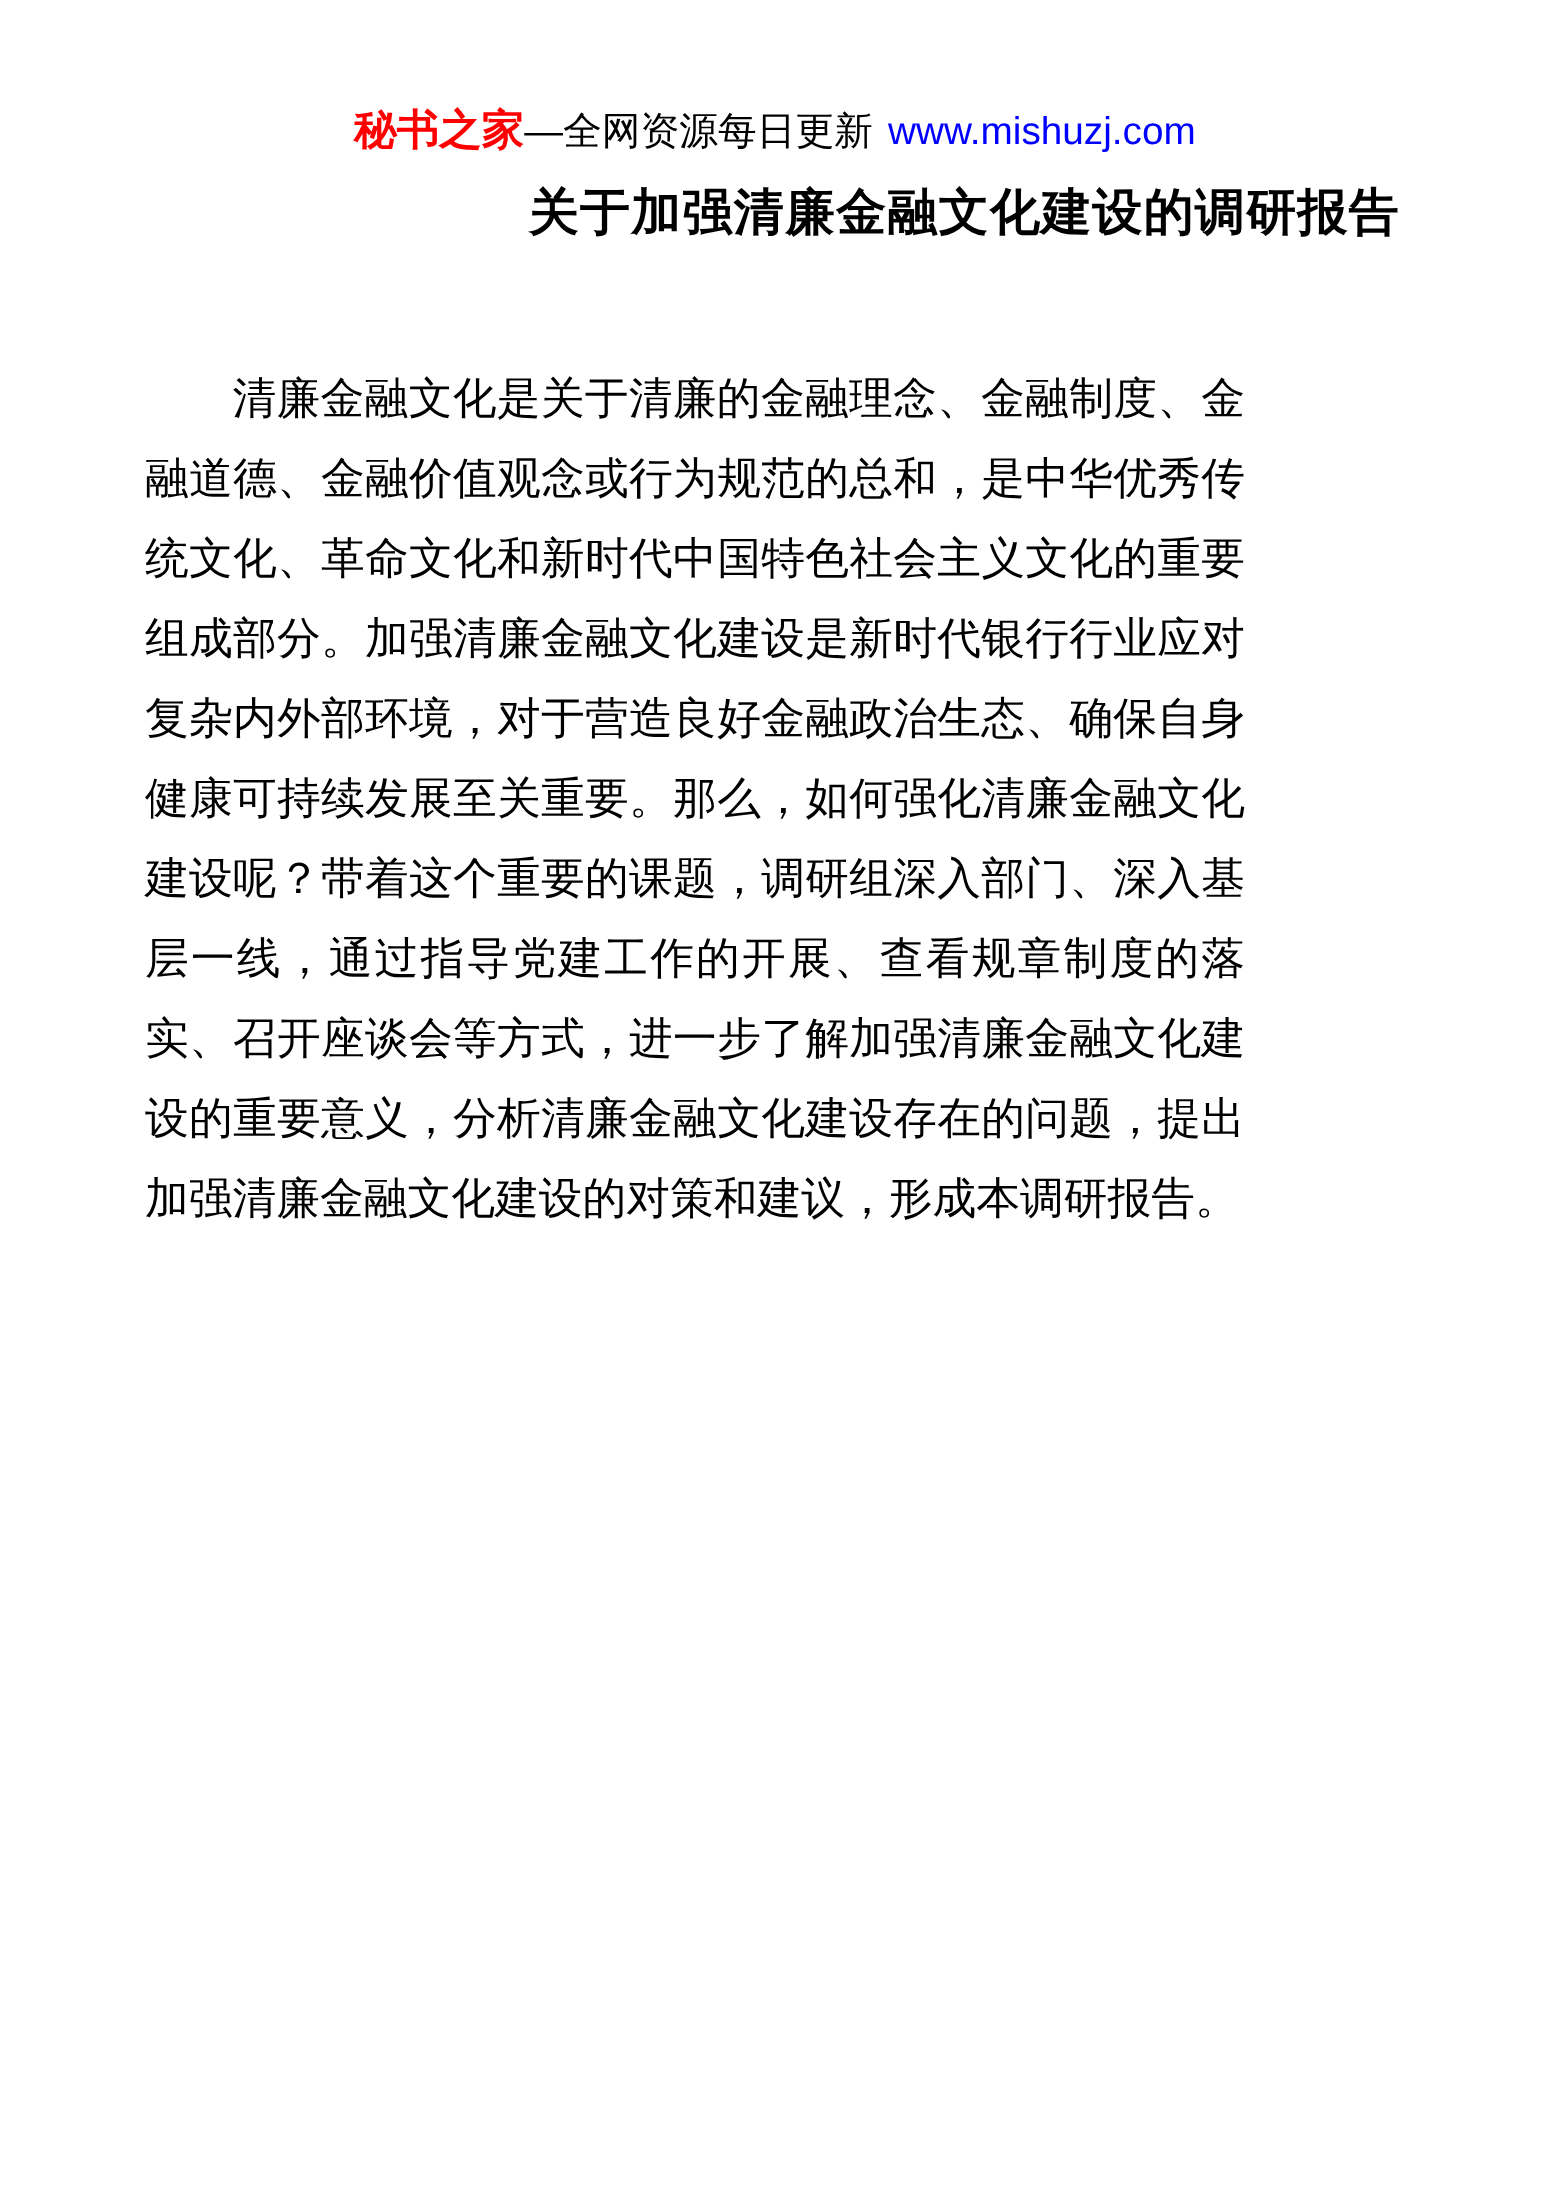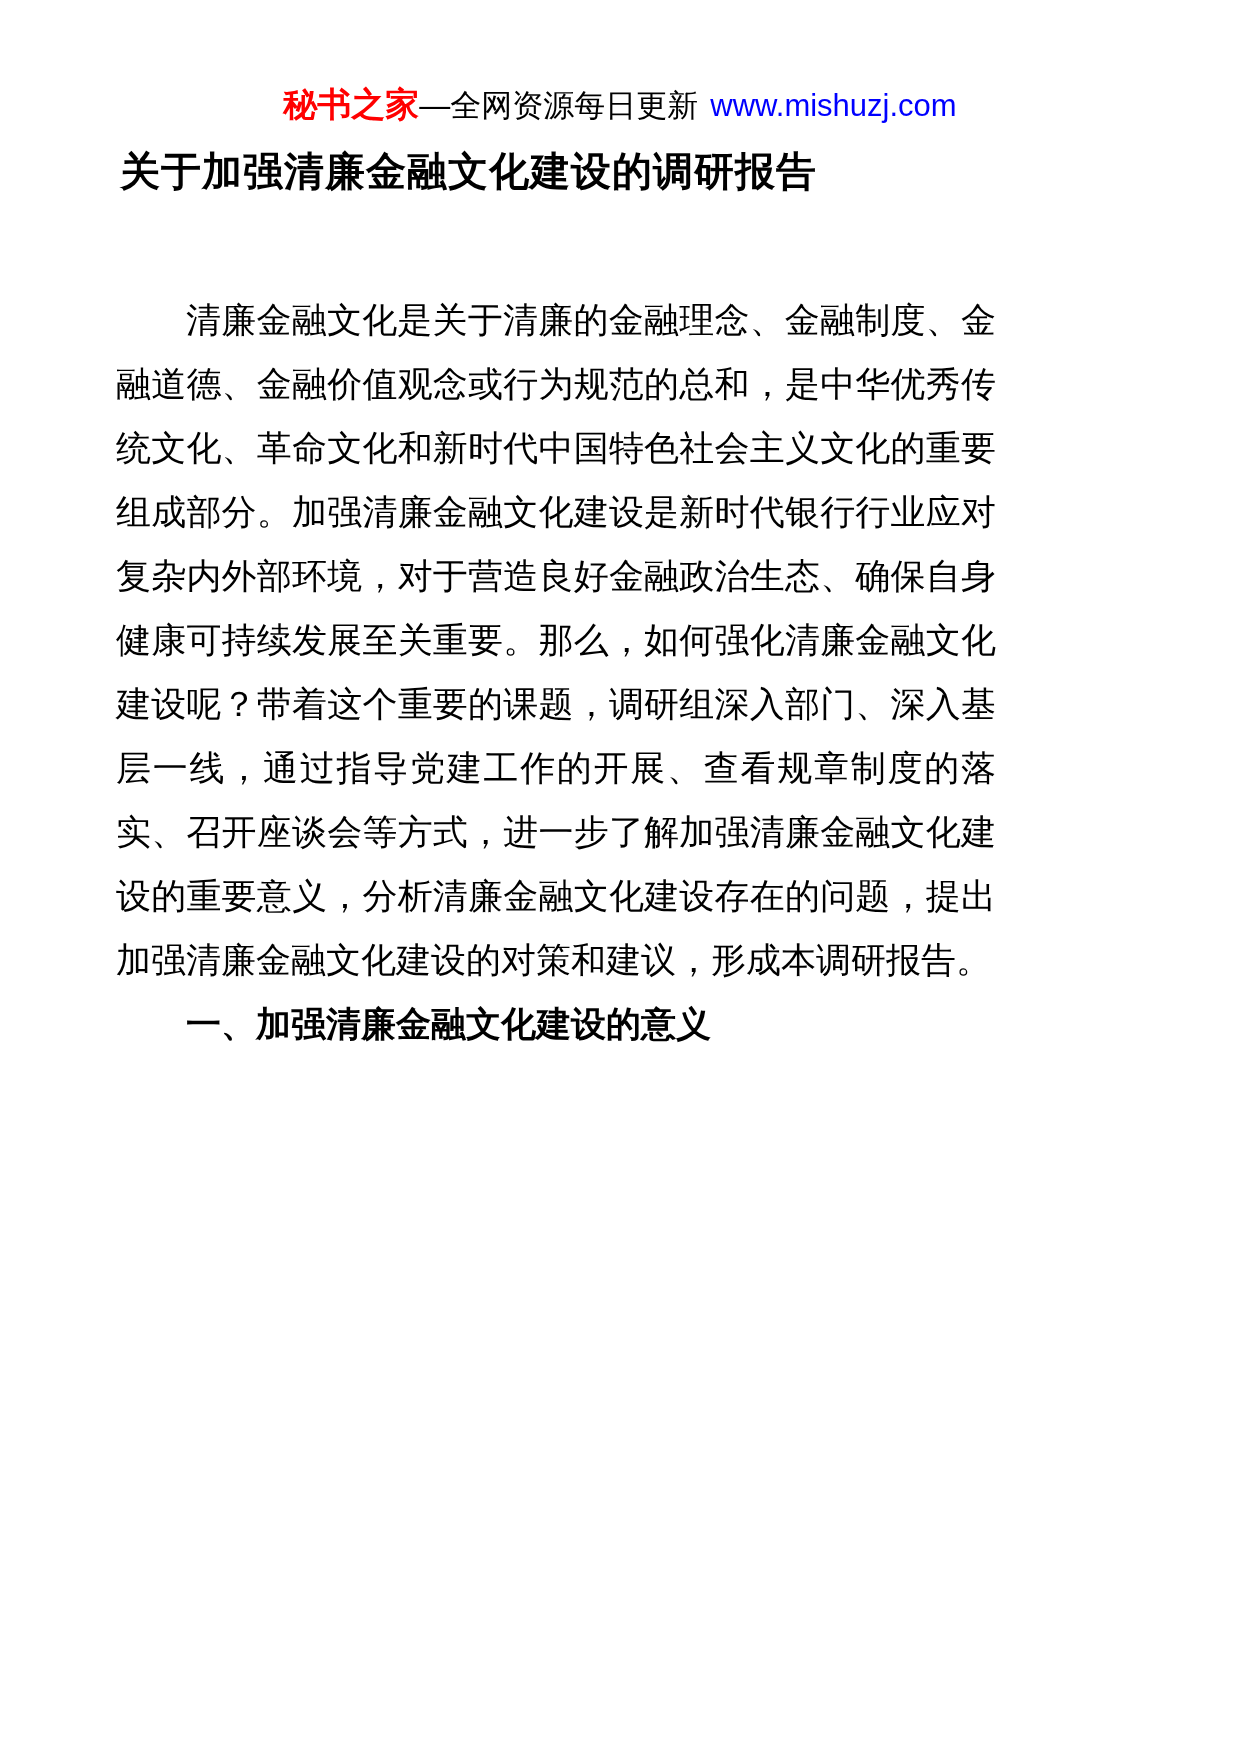--- a/index.html
+++ b/index.html
@@ -37,21 +37,21 @@
       color: #000000;
       font-weight: normal;
     }
     .url {
       color: #0000ff;
       margin-left: 12px;
       font-weight: normal;
     }
     .doc-title {
       margin: 14px 120px 0 120px;
-      text-align: left;
+      text-align: right;
       font-size: 40px;
       font-weight: bold;
       line-height: 58px;
       letter-spacing: 1px;
     }
     .content {
       margin: 88px 176px 0 116px;
       width: 880px;
     }
     .para {
@@ -78,16 +78,15 @@
 <div class="page">
 
   <div class="header">
     <span class="brand">秘书之家</span><span class="dash">—</span><span class="tagline">全网资源每日更新</span><span class="url">www.mishuzj.com</span>
   </div>
 
   <h1 class="doc-title">关于加强清廉金融文化建设的调研报告</h1>
 
   <div class="content">
     <p class="para">清廉金融文化是关于清廉的金融理念、金融制度、金融道德、金融价值观念或行为规范的总和，是中华优秀传统文化、革命文化和新时代中国特色社会主义文化的重要组成部分。加强清廉金融文化建设是新时代银行行业应对复杂内外部环境，对于营造良好金融政治生态、确保自身健康可持续发展至关重要。那么，如何强化清廉金融文化建设呢？带着这个重要的课题，调研组深入部门、深入基层一线，通过指导党建工作的开展、查看规章制度的落实、召开座谈会等方式，进一步了解加强清廉金融文化建设的重要意义，分析清廉金融文化建设存在的问题，提出加强清廉金融文化建设的对策和建议，形成本调研报告。</p>
-    <h2 class="heading">一、加强清廉金融文化建设的意义</h2>
   </div>
 
 </div>
 
 </body></html>

